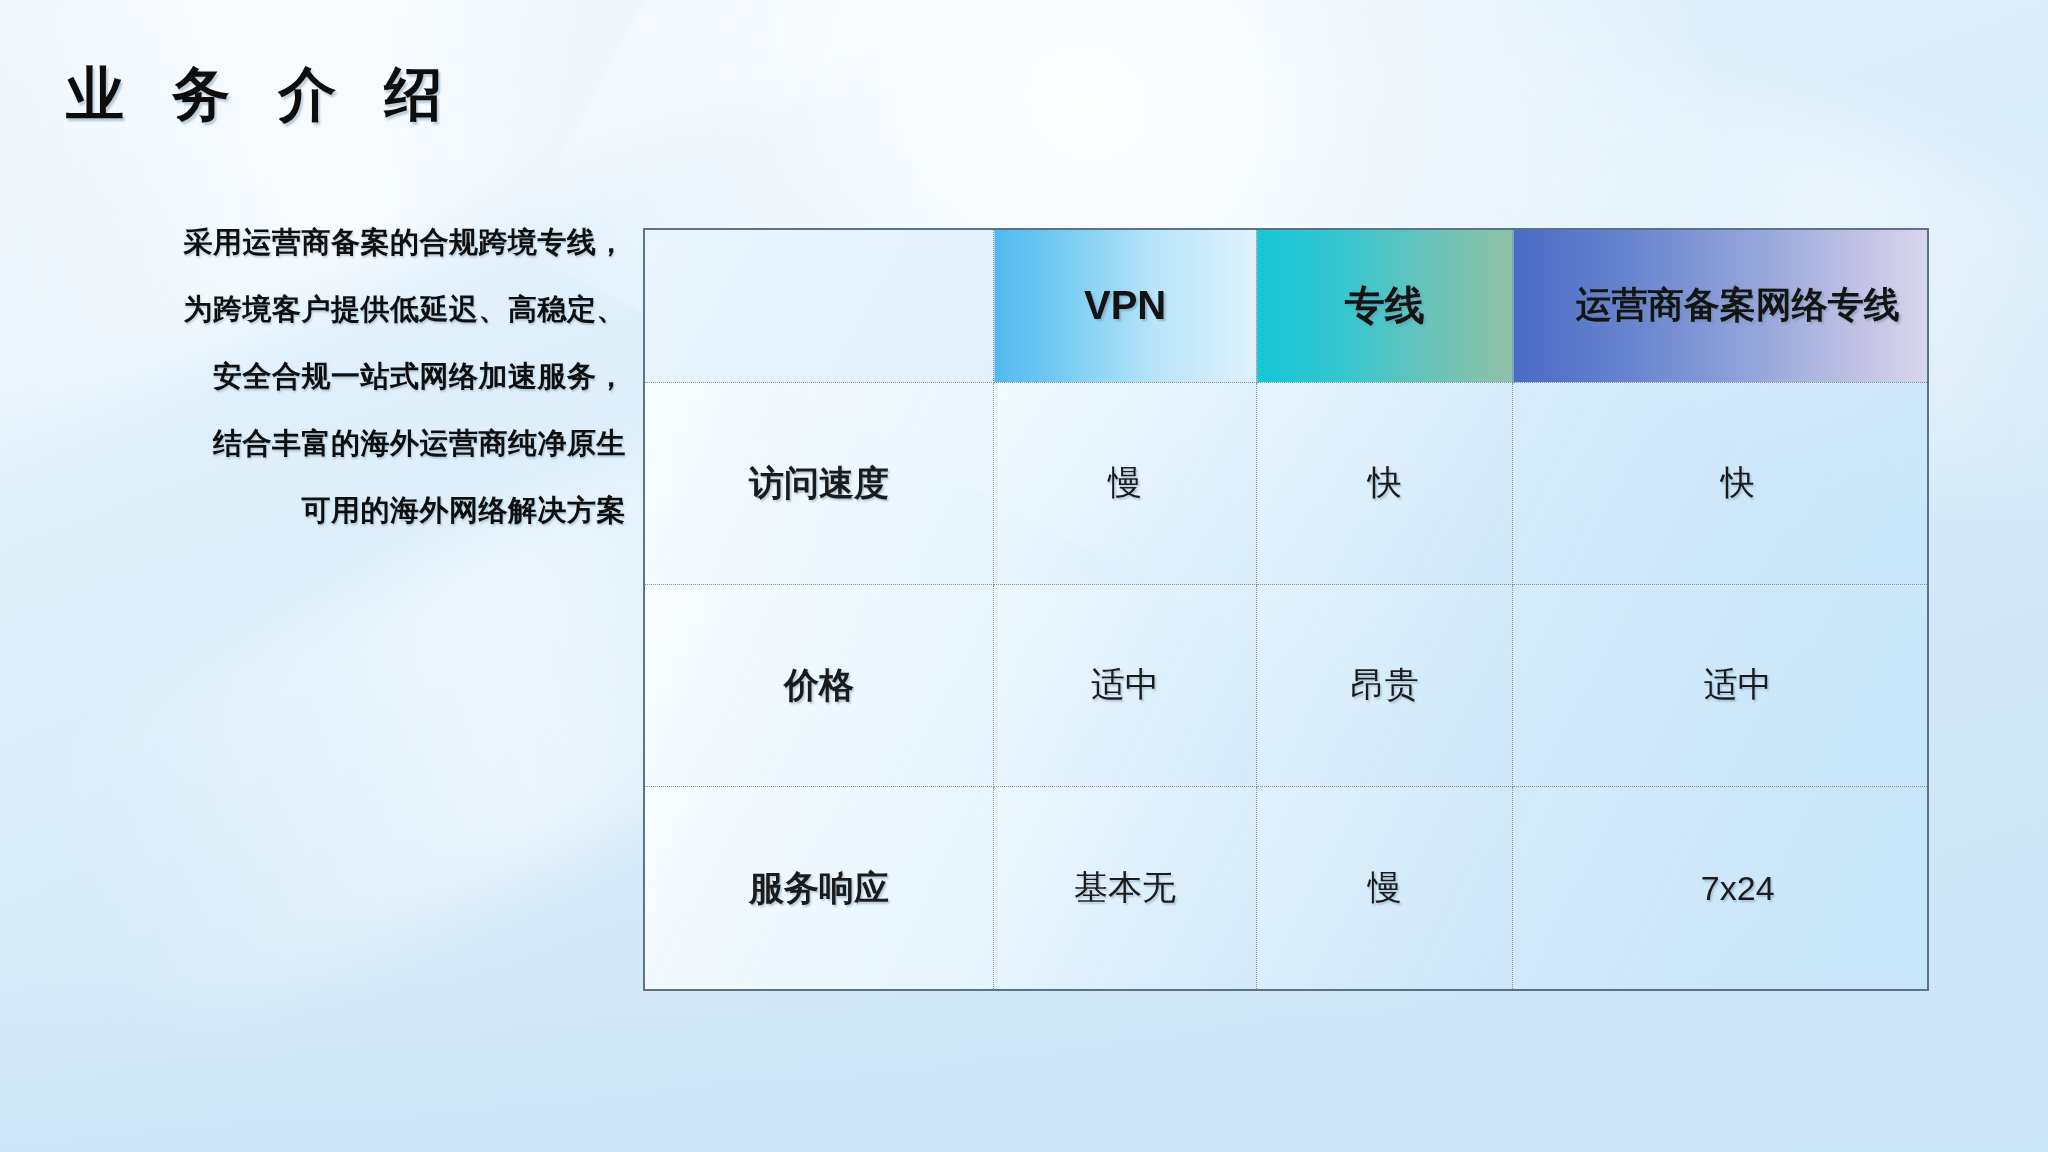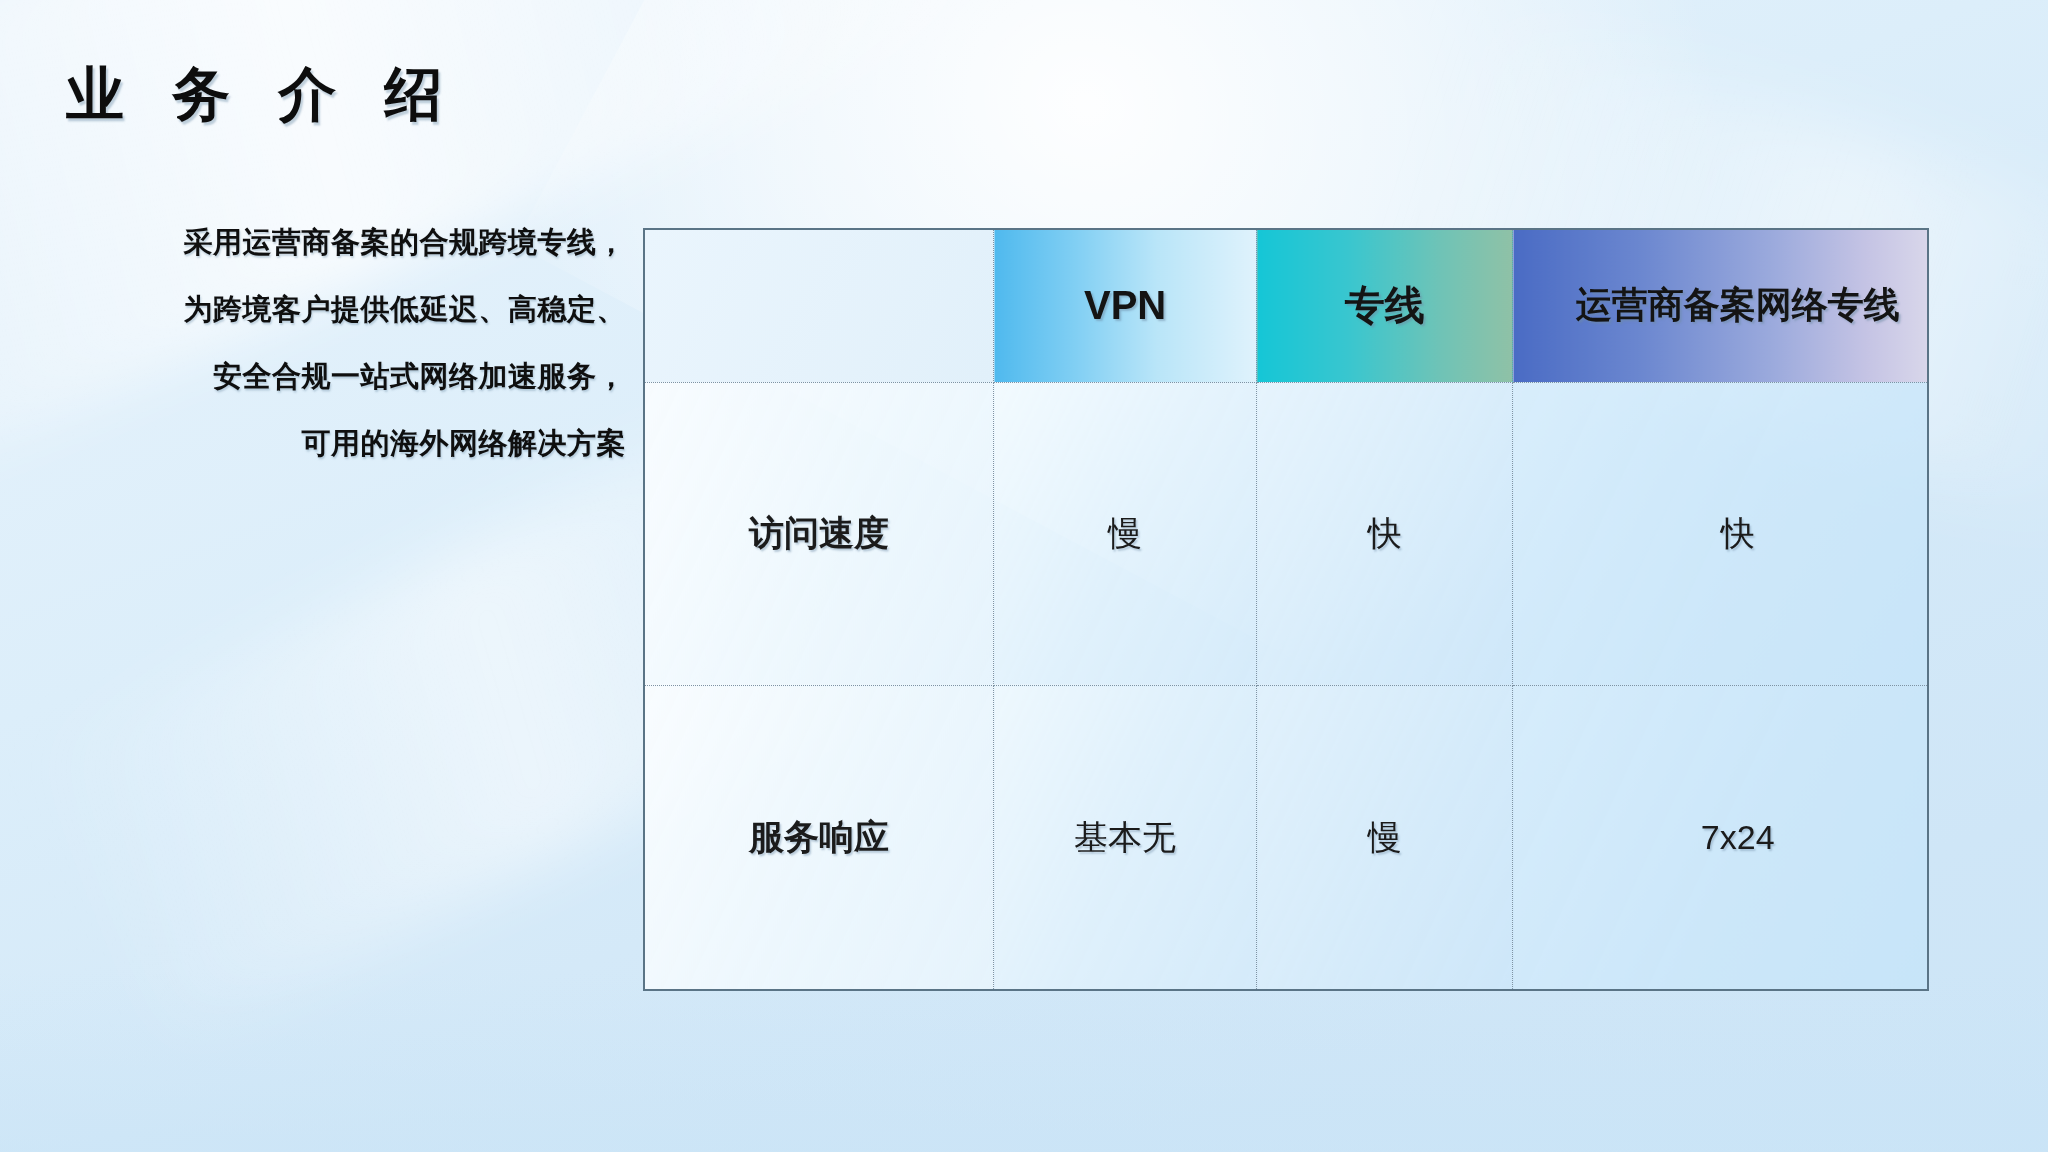--- a/index.html
+++ b/index.html
@@ -192,20 +192,21 @@
   <div class="bg-streak-b"></div>
   <div class="bg-streak-c"></div>
   <div class="bg-bottom-band"></div>
 
   <div class="page-title">业 务 介 绍</div>
 
   <div class="intro-paragraph">
     <div class="intro-line">采用运营商备案的合规跨境专线，</div>
     <div class="intro-line">为跨境客户提供低延迟、高稳定、</div>
     <div class="intro-line">安全合规一站式网络加速服务，</div>
+    <div class="intro-line">结合丰富的海外运营商纯净原生</div>
     <div class="intro-line">可用的海外网络解决方案</div>
   </div>
 
   <div class="compare-table-wrap">
     <table class="compare-table">
       <colgroup>
         <col class="c0">
           <col class="c1">
           <col class="c2">
           <col class="c3">
@@ -219,20 +220,26 @@
         </tr>
       </thead>
       <tbody>
         <tr>
           <td class="col-label">访问速度</td>
           <td class="col-vpn">慢</td>
           <td class="col-line">快</td>
           <td class="col-carrier">快</td>
         </tr>
         <tr>
+          <td class="col-label">价格</td>
+          <td class="col-vpn">适中</td>
+          <td class="col-line">昂贵</td>
+          <td class="col-carrier">适中</td>
+        </tr>
+        <tr>
           <td class="col-label">服务响应</td>
           <td class="col-vpn">基本无</td>
           <td class="col-line">慢</td>
           <td class="col-carrier">7x24</td>
         </tr>
       </tbody>
     </table>
   </div>
 
 </div>

